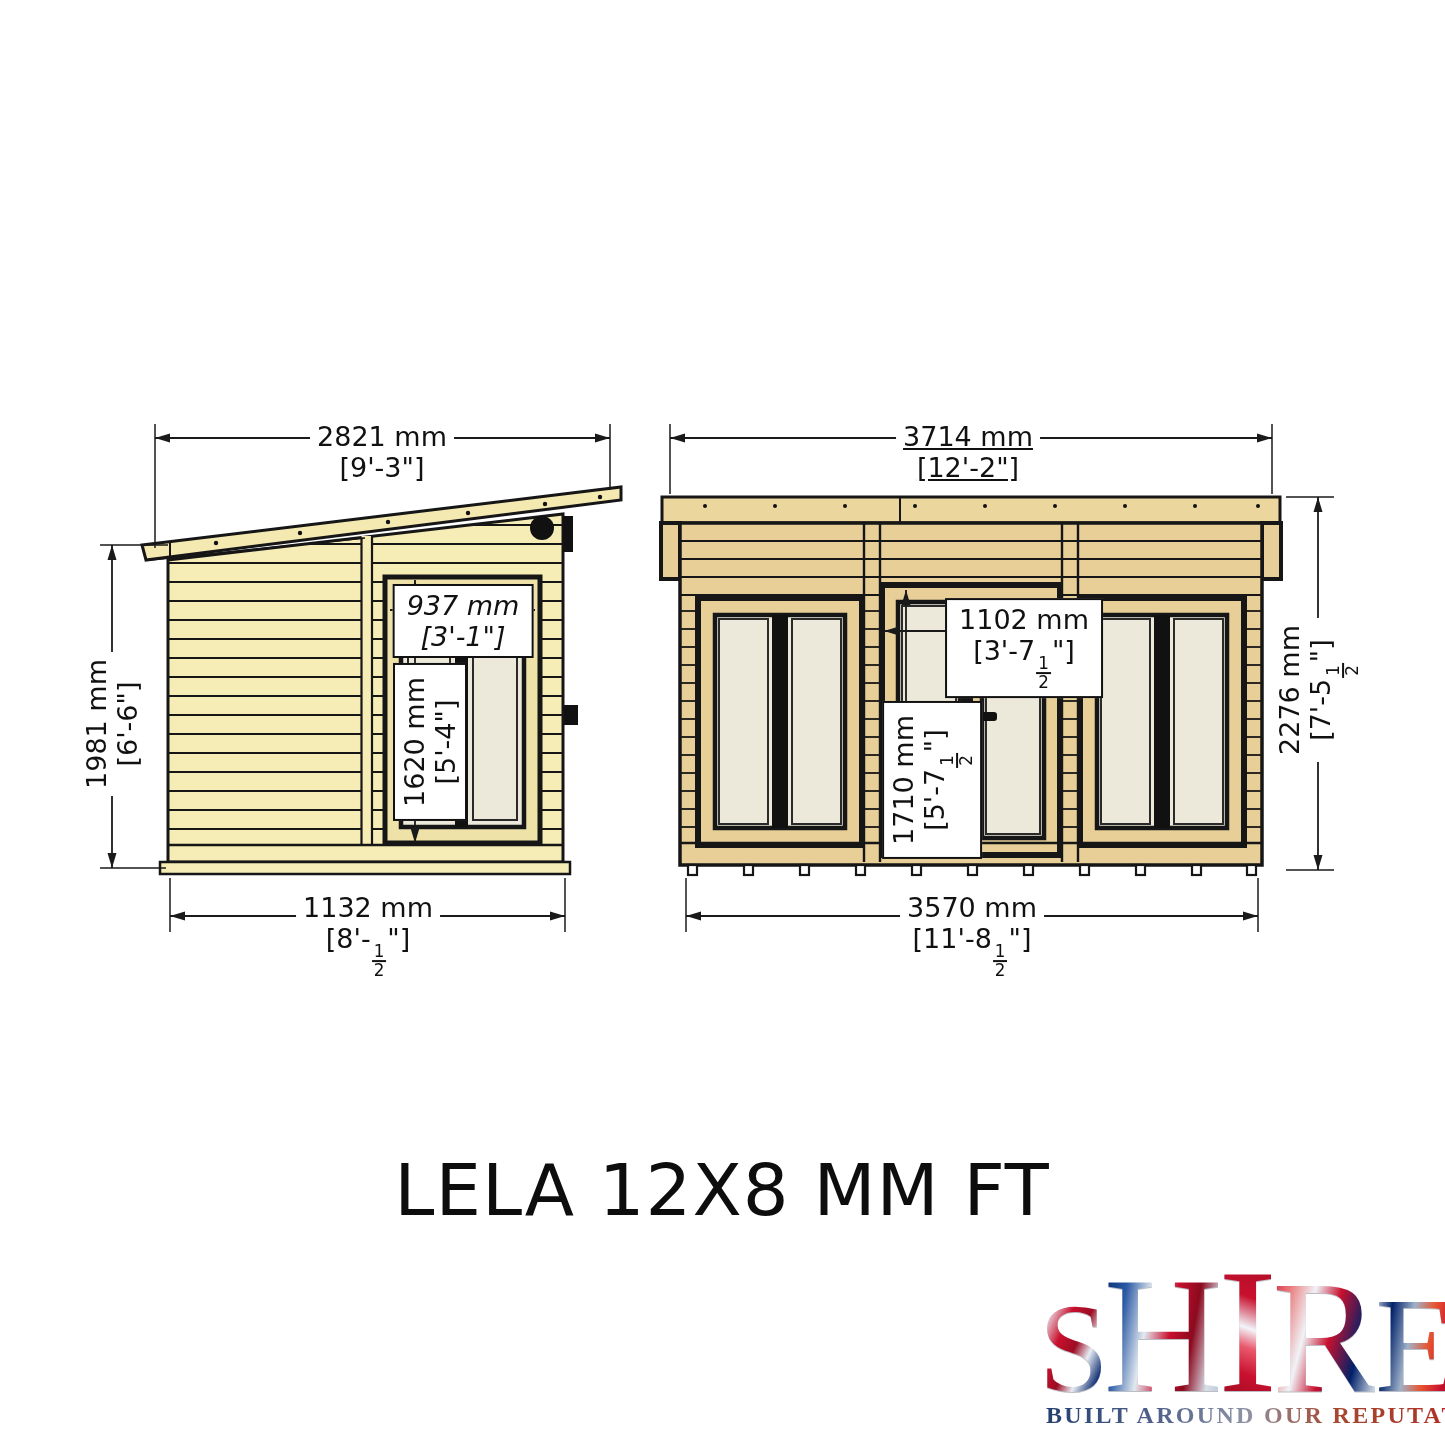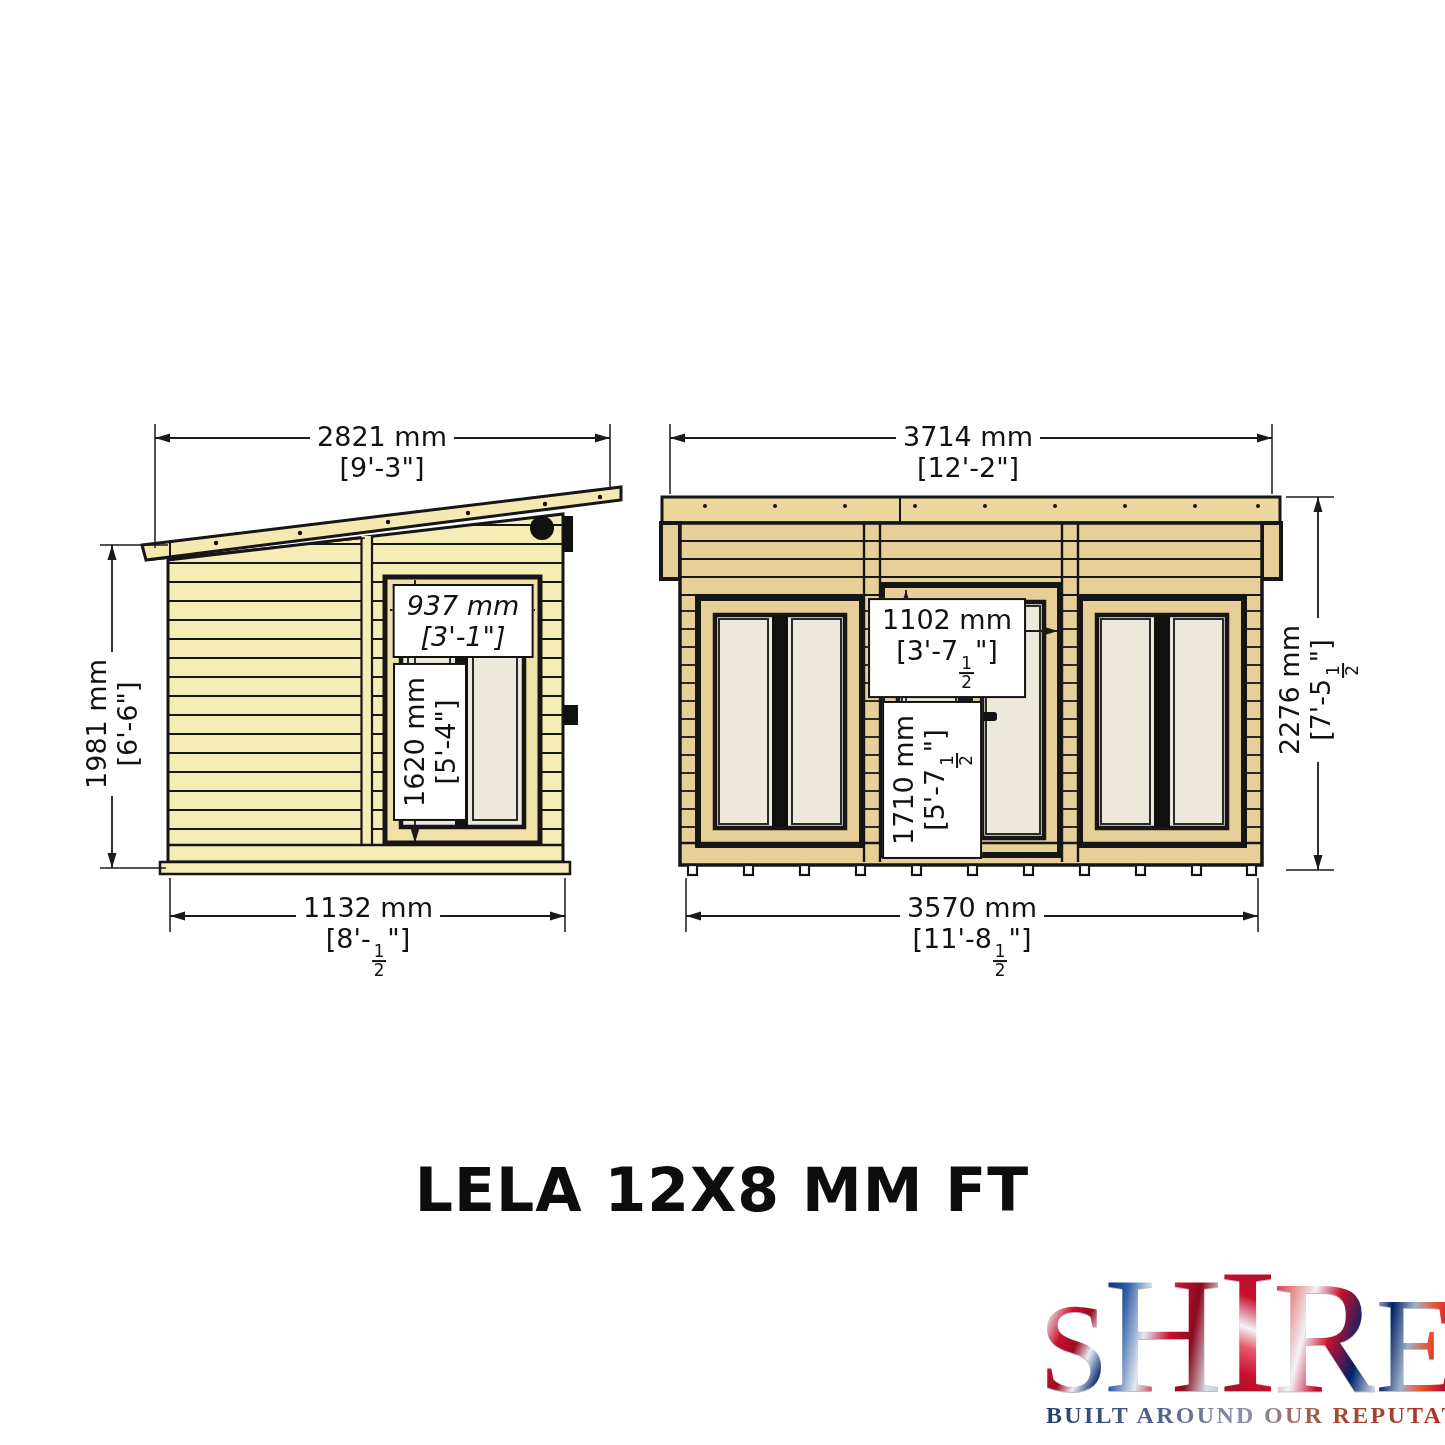--- a/index.html
+++ b/index.html
@@ -8,21 +8,21 @@
   #lineart{position:absolute;left:0;top:0;}
   .dim-label{position:absolute;background:#fff;text-align:center;font-size:27px;line-height:31px;
              color:#111;transform:translate(-50%,-50%);padding:1px 7px;white-space:nowrap;}
   .dim-label.rot{transform:translate(-50%,-50%) rotate(-90deg);}
   .dim-label.boxed{border:2.5px solid #111;padding:4px 12px;}
   .frac{display:inline-flex;flex-direction:column;align-items:center;vertical-align:-0.52em;
         line-height:1.05;font-size:0.62em;margin:0 1px;}
   .frac .fn{border-bottom:2px solid #111;padding:0 2px;}
   .frac .fd{padding:0 2px;}
   .title{position:absolute;left:722px;top:1190px;transform:translate(-50%,-50%);
-         font-size:60px;letter-spacing:1px;color:#0d0d0d;white-space:nowrap;font-weight:bold;}
+         font-size:72px;letter-spacing:1px;color:#0d0d0d;white-space:nowrap;}
   
   .logo{position:absolute;left:1046px;top:1242px;width:400px;height:190px;}
   .logo-letters{display:flex;align-items:baseline;justify-content:center;letter-spacing:-5px;
                 font-family:"Liberation Serif","DejaVu Serif",serif;font-weight:400;height:150px;line-height:1;}
   .logo-letters span{display:inline-block;color:transparent;-webkit-background-clip:text;background-clip:text;
                      filter:drop-shadow(0 1px 0 rgba(60,70,90,.35));}
   .ls{font-size:126px;background-image:linear-gradient(115deg,#c9d5e3 0%,#eef3f8 16%,#c8102e 36%,#9d0c23 52%,#e8edf3 66%,#012169 84%,#2a4f97 100%);}
   .lh{font-size:165px;background-image:linear-gradient(100deg,#012169 0%,#2c5aa5 20%,#e2e9f0 38%,#c8102e 56%,#8c0a1f 72%,#d8e0e9 88%,#b8c6d6 100%);}
   .li{font-size:178px;background-image:linear-gradient(20deg,#7f0a1c 0%,#c8102e 28%,#e9596d 42%,#f2f5f9 52%,#c8102e 68%,#a00d24 100%);}
   .lr{font-size:162px;background-image:linear-gradient(105deg,#c8102e 0%,#ea7a7a 18%,#f0f3f7 36%,#c8102e 54%,#012169 76%,#ccd6e3 94%);}
@@ -239,39 +239,39 @@
   </div>
   <div class="dim-label boxed" style="left:463px;top:621px;font-style:italic;">
     <div>937 mm</div>
     <div>[3'-1"]</div>
   </div>
   <div class="dim-label boxed rot" style="left:430px;top:742px;">
     <div>1620 mm</div>
     <div>[5'-4"]</div>
   </div>
 
-  <div class="dim-label" style="left:968px;top:452px;">
+  <div class="dim-label" style="left:968px;top:452px;text-decoration:underline;">
     <div>3714 mm</div>
     <div>[12'-2"]</div>
   </div>
   <div class="dim-label rot" style="left:1318px;top:690px;">
     <div>2276 mm</div>
     <div>[7'-5<span class="frac">
           <span class="fn">1</span>
           <span class="fd">2</span>
         </span>"]</div>
   </div>
   <div class="dim-label" style="left:972px;top:936px;">
     <div>3570 mm</div>
     <div>[11'-8<span class="frac">
           <span class="fn">1</span>
           <span class="fd">2</span>
         </span>"]</div>
   </div>
-  <div class="dim-label boxed" style="left:947px;top:648px;">
+  <div class="dim-label boxed" style="left:1024px;top:648px;">
     <div>1102 mm</div>
     <div>[3'-7<span class="frac">
           <span class="fn">1</span>
           <span class="fd">2</span>
         </span>"]</div>
   </div>
   <div class="dim-label boxed rot" style="left:932px;top:780px;">
     <div>1710 mm</div>
     <div>[5'-7<span class="frac">
           <span class="fn">1</span>

